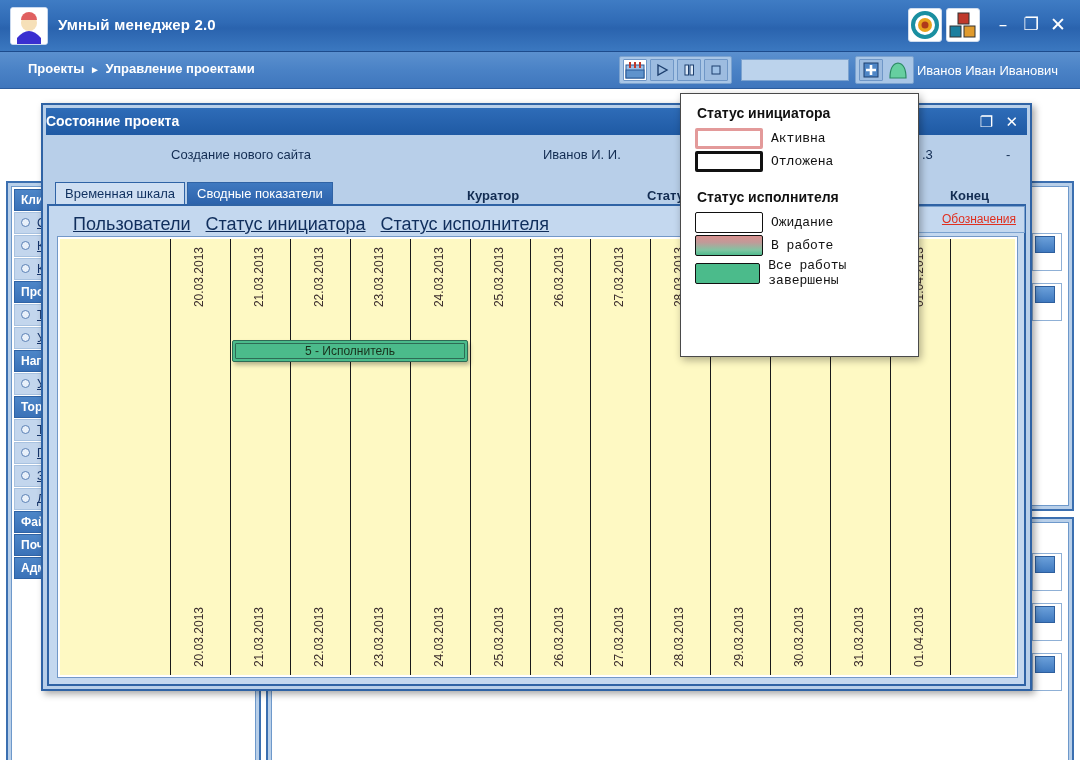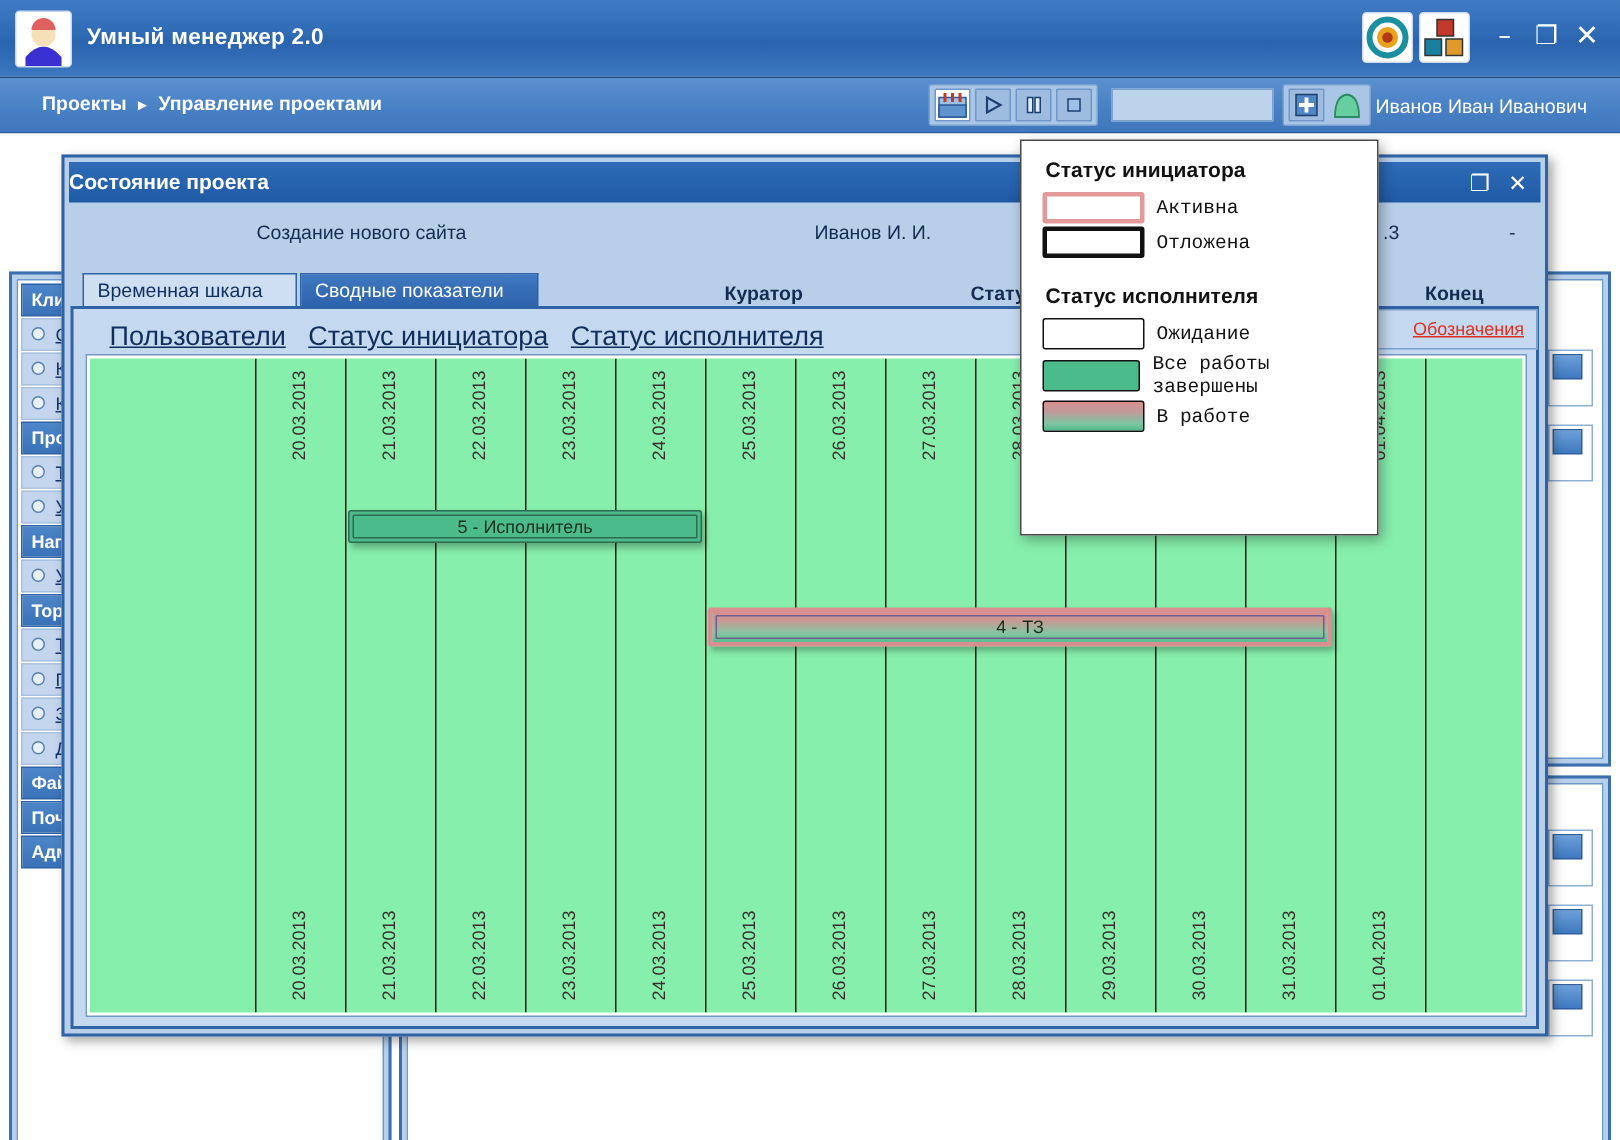--- a/index.html
+++ b/index.html
@@ -152,41 +152,41 @@
     font-size: 13px; color: #122c52;
   }
   .meta-cell { position: absolute; white-space: nowrap; top: 0; }
   .meta-cell.b { font-weight: bold; margin-top: 41px; }
 
   .tabs {
     position: absolute; left: 55px; top: 182px; height: 22px;
     display: flex; align-items: flex-end;
   }
   .tab {
-    font-size: 13px; padding: 3px 22px 3px 9px; margin-right: 2px;
+    font-size: 13px; padding: 3px 9px 3px 9px; margin-right: 2px;
     border: 1px solid #2f63a5; border-bottom: none;
   }
   .tab.active { background: #cfdff2; color: #10305f; }
   .tab.inactive { background: linear-gradient(to bottom,#3f79c0,#2d63ac); color: #ffffff; }
 
   .panel {
     position: absolute; left: 47px; top: 204px; width: 979px; height: 482px;
     background: #c4d8ef; border: 2px solid #2f63a5;
   }
   .subtabs {
     position: absolute; left: 24px; top: 8px;
     font-size: 18px; color: #102e5c;
   }
   .subtab { text-decoration: underline; margin-right: 10px; cursor: pointer; }
 
   .chart-frame {
     position: absolute; left: 8px; top: 30px; width: 961px; height: 442px;
     background: #ffffff; border: 1px solid #7298c8;
   }
-  .chart-inner { position: absolute; inset: 2px; background: #86efac; overflow: hidden; }
+  .chart-inner { position: absolute; inset: 2px; background: #fef9c3; overflow: hidden; }
   .gridline {
     position: absolute; top: 0; bottom: 0; width: 1px; background: #1a1a1a;
   }
   .datelabel-top, .datelabel-bot {
     position: absolute; font-size: 12px; color: #3b2d2d;
     writing-mode: vertical-rl; transform: rotate(180deg);
     white-space: nowrap; font-family: "Liberation Sans", sans-serif;
   }
   .bar {
     position: absolute; height: 22px; border-radius: 2px;
@@ -385,21 +385,21 @@
   <div class="dialog">
     <div class="dlg-title">Состояние проекта</div>
     <div class="dlg-wbtns">
       <span class="dlg-wbtn">❐</span>
       <span class="dlg-wbtn">✕</span>
     </div>
 
     <div class="dlg-meta">
       <div class="meta-cell b" style="left:18px">Имя проекта</div>
       <div class="meta-cell" style="left:128px">Создание нового сайта</div>
-      <div class="meta-cell b" style="left:440px">Куратор</div>
+      <div class="meta-cell b" style="left:424px">Куратор</div>
       <div class="meta-cell" style="left:500px">Иванов И. И.</div>
       <div class="meta-cell b" style="left:604px">Статус</div>
       <div class="meta-cell" style="left:879px">.3</div>
       <div class="meta-cell b" style="left:907px">Конец</div>
       <div class="meta-cell" style="left:963px">-</div>
     </div>
   </div>
 
   <div class="tabs">
     <div class="tab active">Временная шкала</div>
@@ -452,24 +452,20 @@
           <div class="datelabel-top" style="left: 732px; top: 8px;">30.03.2013</div>
           <div class="datelabel-bot" style="left: 732px; bottom: 8px;">30.03.2013</div>
           <div class="datelabel-top" style="left: 792px; top: 8px;">31.03.2013</div>
           <div class="datelabel-bot" style="left: 792px; bottom: 8px;">31.03.2013</div>
           <div class="datelabel-top" style="left: 852px; top: 8px;">01.04.2013</div>
           <div class="datelabel-bot" style="left: 852px; bottom: 8px;">01.04.2013</div>
           <div class="bar" style="left: 172px; top: 101px; width: 236px; background: rgb(75, 187, 139); border: 1px solid rgb(46, 107, 85);">
             <div class="barin"></div>
             <span class="barlbl">5 - Исполнитель</span>
           </div>
-          <div class="bar" style="left: 412px; top: 166px; width: 416px; background: linear-gradient(rgb(217, 143, 143) 0%, rgb(199, 154, 147) 30%, rgb(136, 196, 162) 68%, rgb(89, 189, 146) 100%); border: 3px solid rgb(217, 143, 143); height: 26px;">
-            <div class="barin" style="border: 1px solid rgb(111, 95, 143);"></div>
-            <span class="barlbl">4 - ТЗ</span>
-          </div>
         </div>
     </div>
   </div>
 
   <div class="ribbon">
     <div class="ribbon-lbl">Обозначения</div>
   </div>
 
   <div class="legend">
     <h4>Статус инициатора</h4>
@@ -481,22 +477,22 @@
       <div class="swatch black"></div>
       <span>Отложена</span>
     </div>
 
     <h4 style="padding-top:16px">Статус исполнителя</h4>
     <div class="lrow">
       <div class="swatch thin"></div>
       <span>Ожидание</span>
     </div>
     <div class="lrow">
+      <div class="swatch fillwork"></div>
+      <span>В работе</span>
+    </div>
+    <div class="lrow">
       <div class="swatch filldone"></div>
       <span>Все работы завершены</span>
     </div>
-    <div class="lrow">
-      <div class="swatch fillwork"></div>
-      <span>В работе</span>
-    </div>
   </div>
 
 </div>
 
 </body></html>

